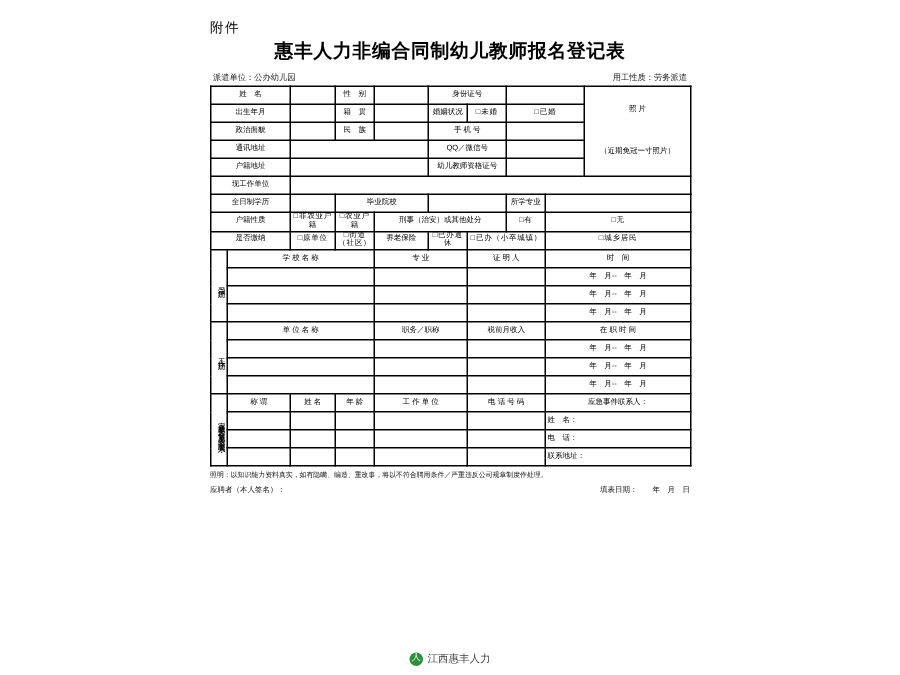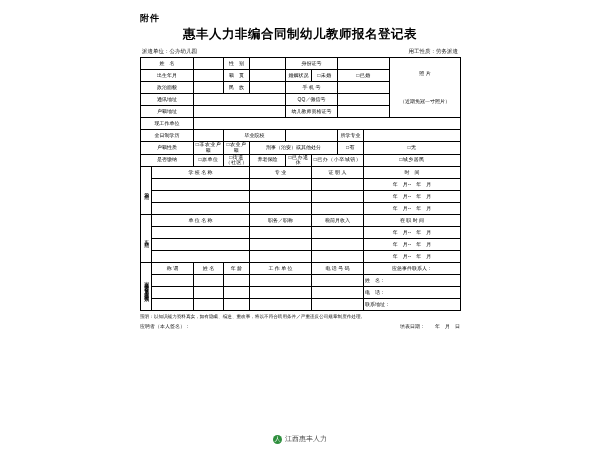--- a/index.html
+++ b/index.html
@@ -10,21 +10,21 @@
     overflow:hidden;
   }
   .page{
     position:relative;
     width:600px;height:450px;
     background:#ffffff;
     box-sizing:border-box;
   }
   .attach{
     position:absolute;left:140px;top:12px;
-    font-size:9px;font-weight:bold;color:#000;
+    font-size:9px;font-weight:normal;color:#000;
     letter-spacing:1px;
   }
   .doc{
     position:absolute;left:140px;top:26px;
     width:320px;
   }
   .title{
     text-align:center;
     font-size:12.5px;
     font-weight:bold;

